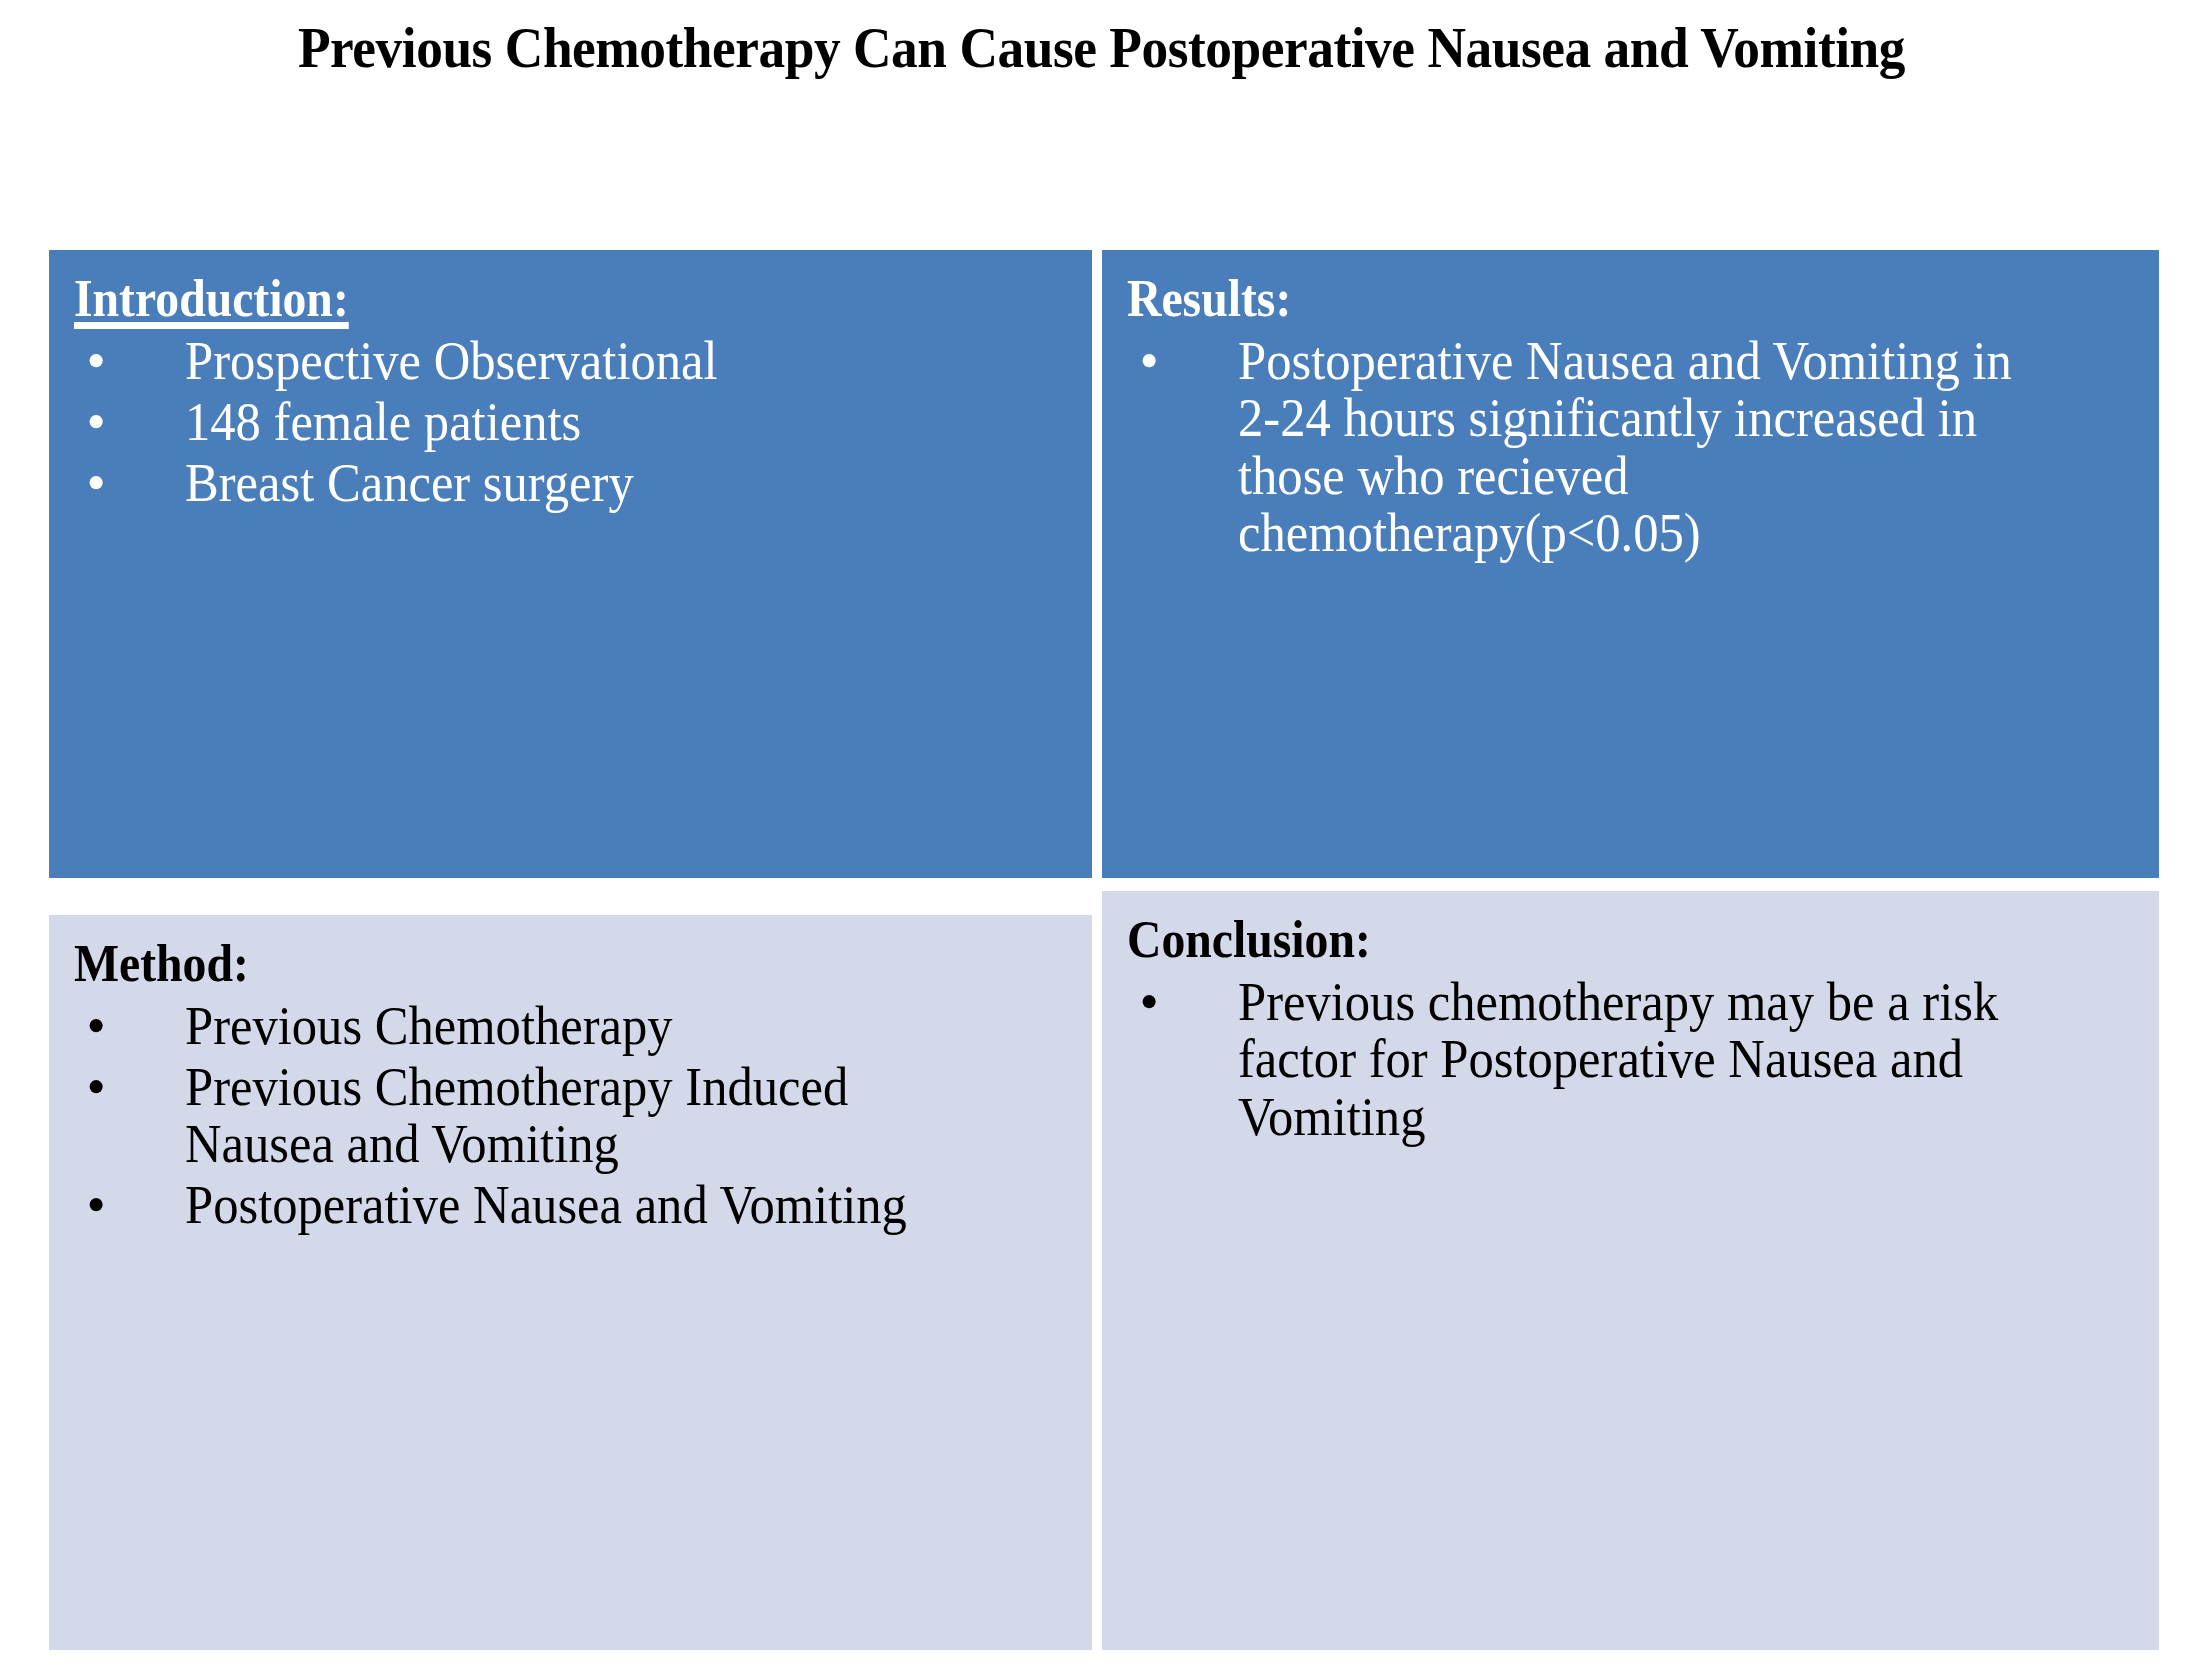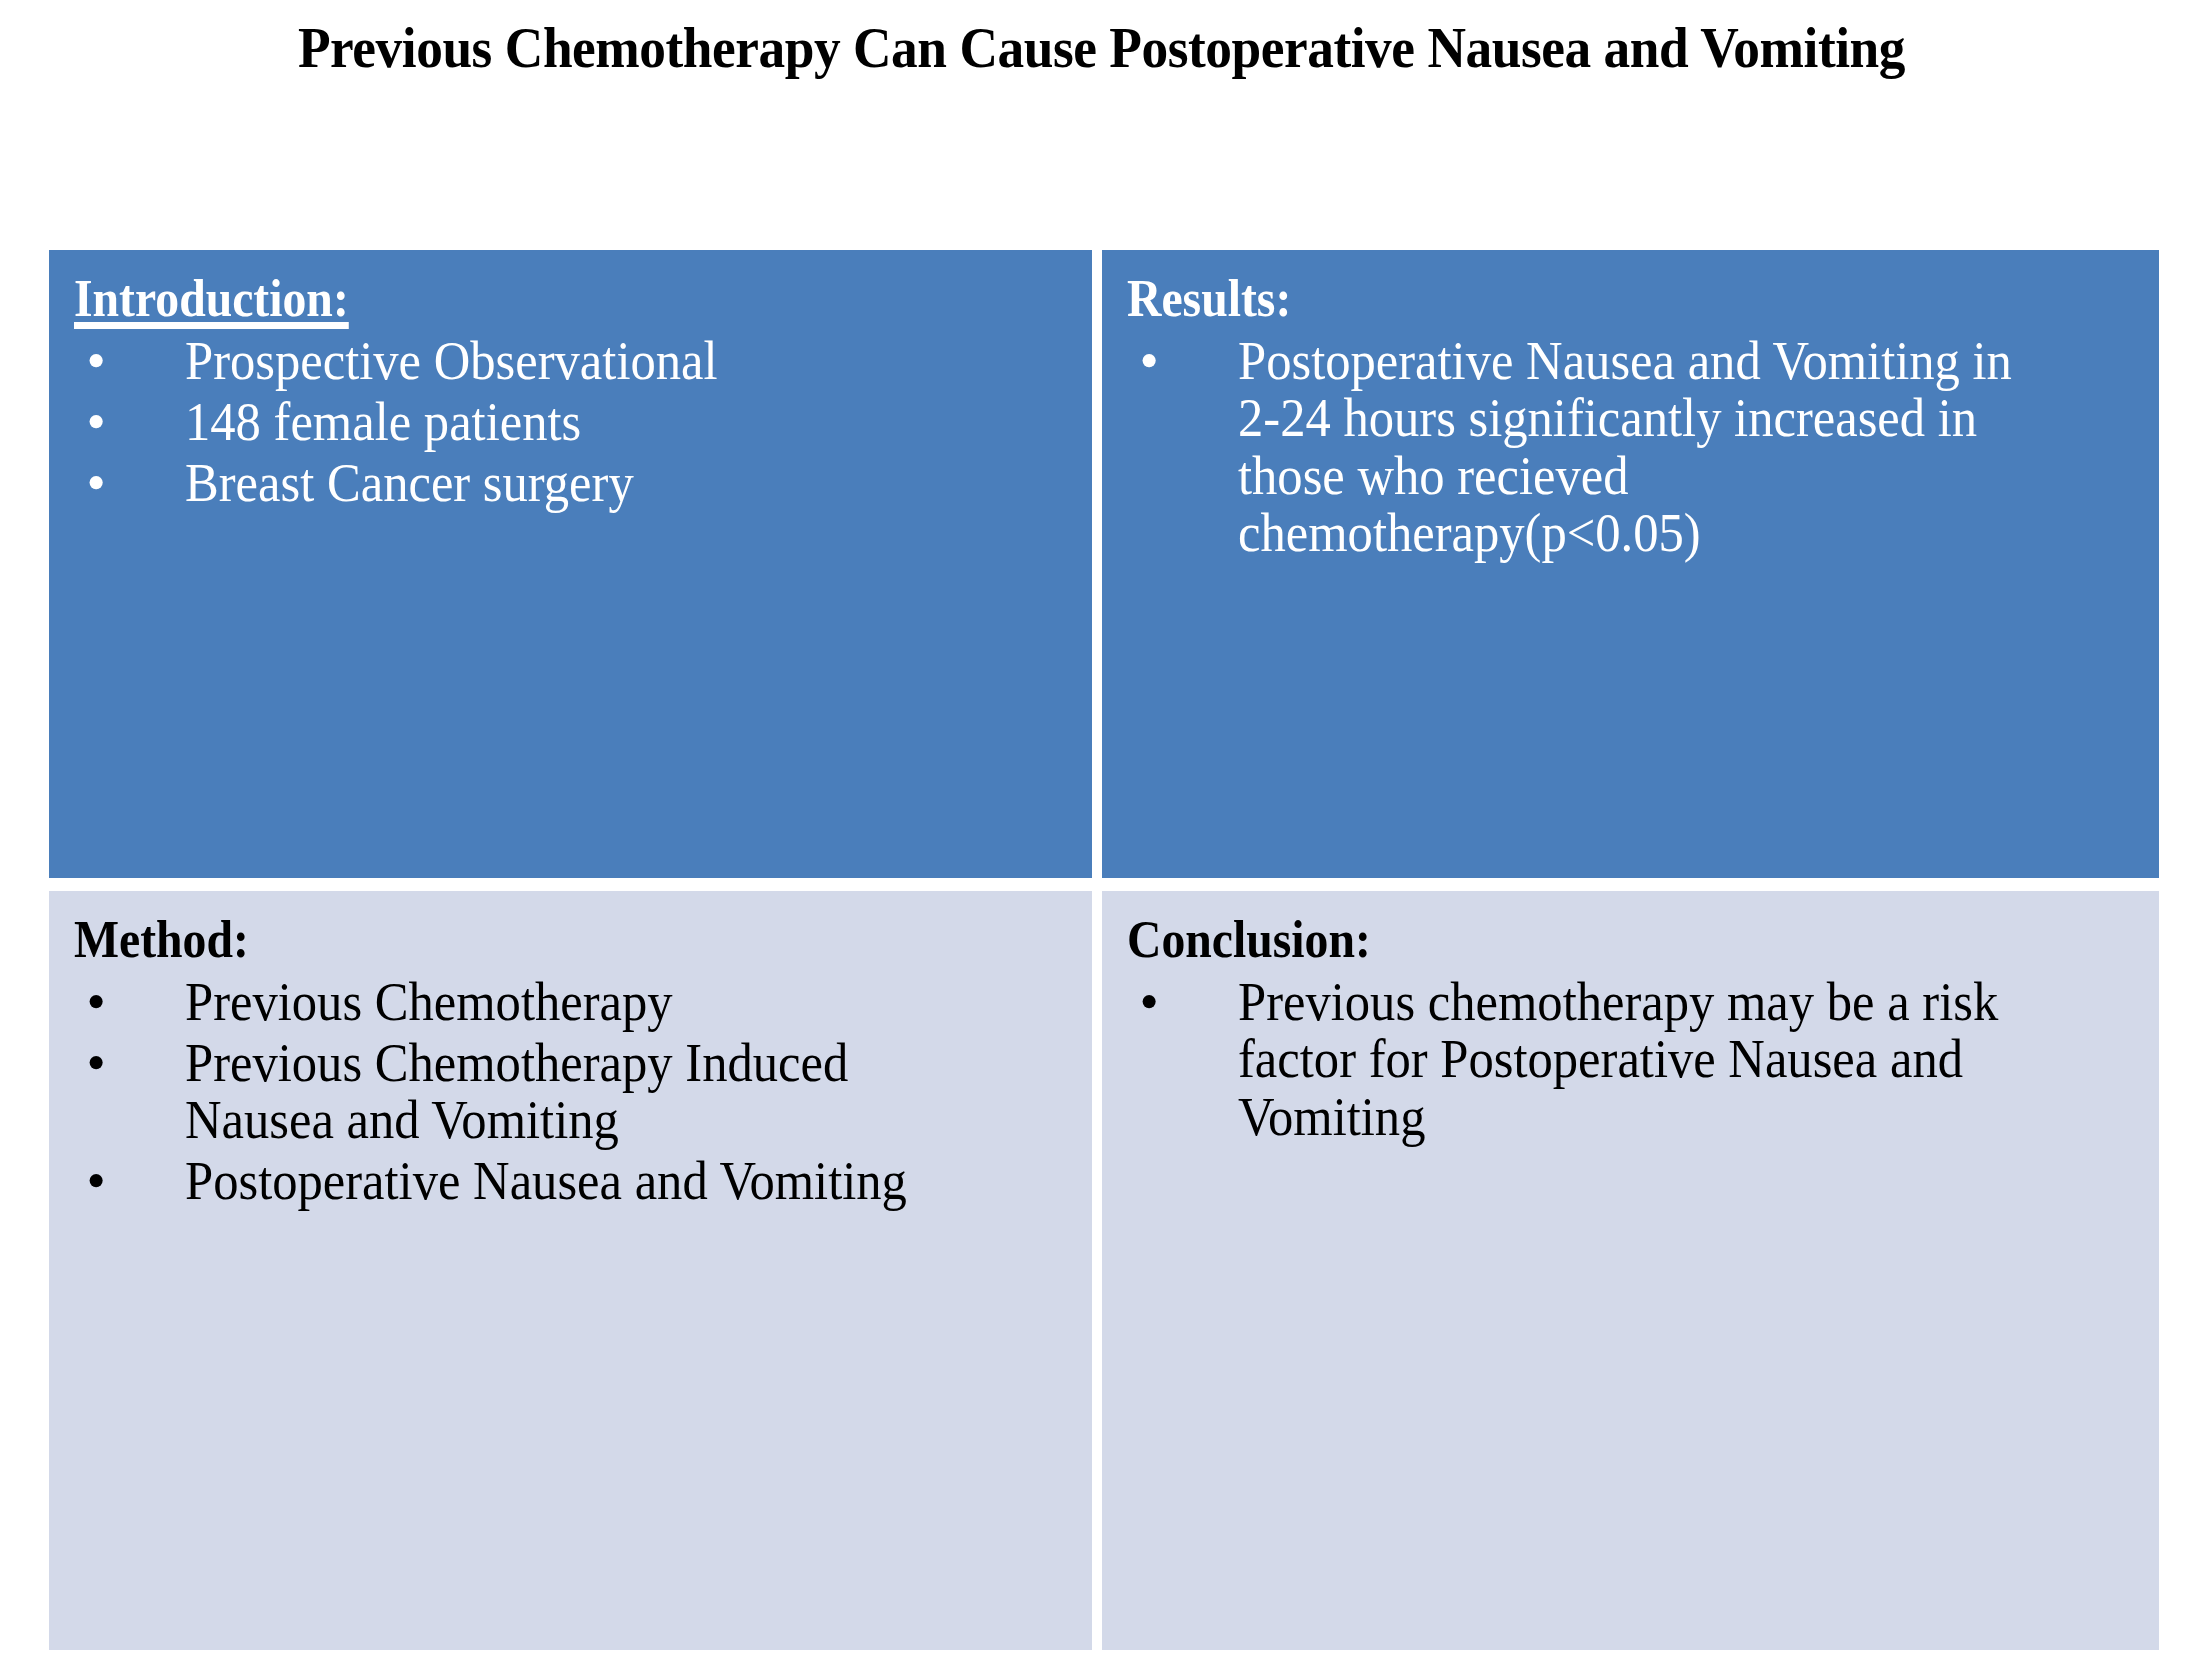--- a/index.html
+++ b/index.html
@@ -58,21 +58,21 @@
     color: #ffffff;
   }
   .cell-grey {
     background: #d3d9e9;
     color: #000000;
   }
 
   
   .cell.r1c1 { border-right: 10.4px solid #ffffff; border-bottom: 13px solid #ffffff; }
   .cell.r1c2 { border-bottom: 13px solid #ffffff; }
-  .cell.r2c1 { border-right: 10.4px solid #ffffff; }
+  .cell.r2c1 { border-right: 10.4px solid #ffffff; margin-top: 24px; }
   .cell.r2c2 { }
 
   .cell-inner {
     padding: 21px 24.5px 0 24.5px;
   }
 
   .sec-head {
     font-family: "Liberation Serif", "DejaVu Serif", serif;
     font-weight: bold;
     font-size: 53px;

